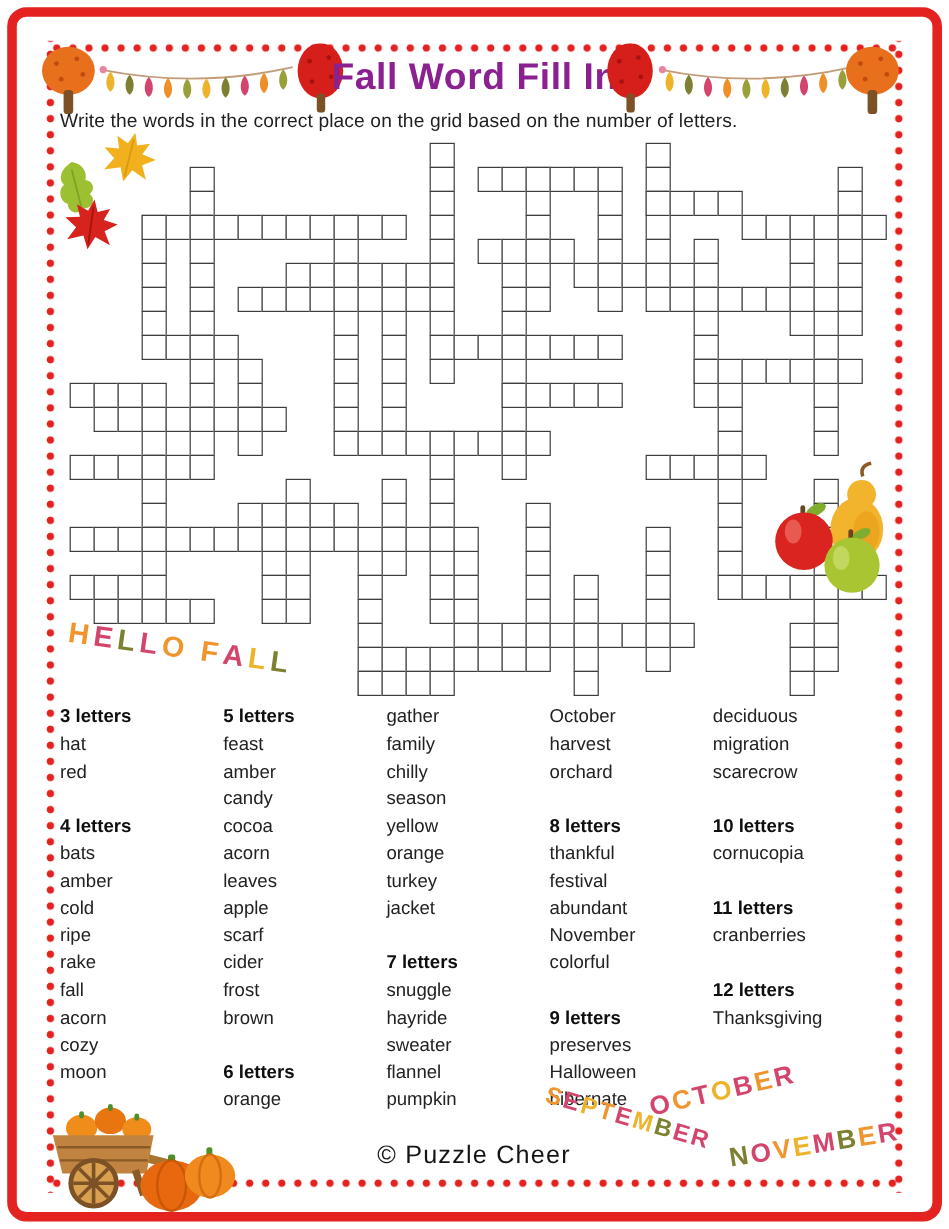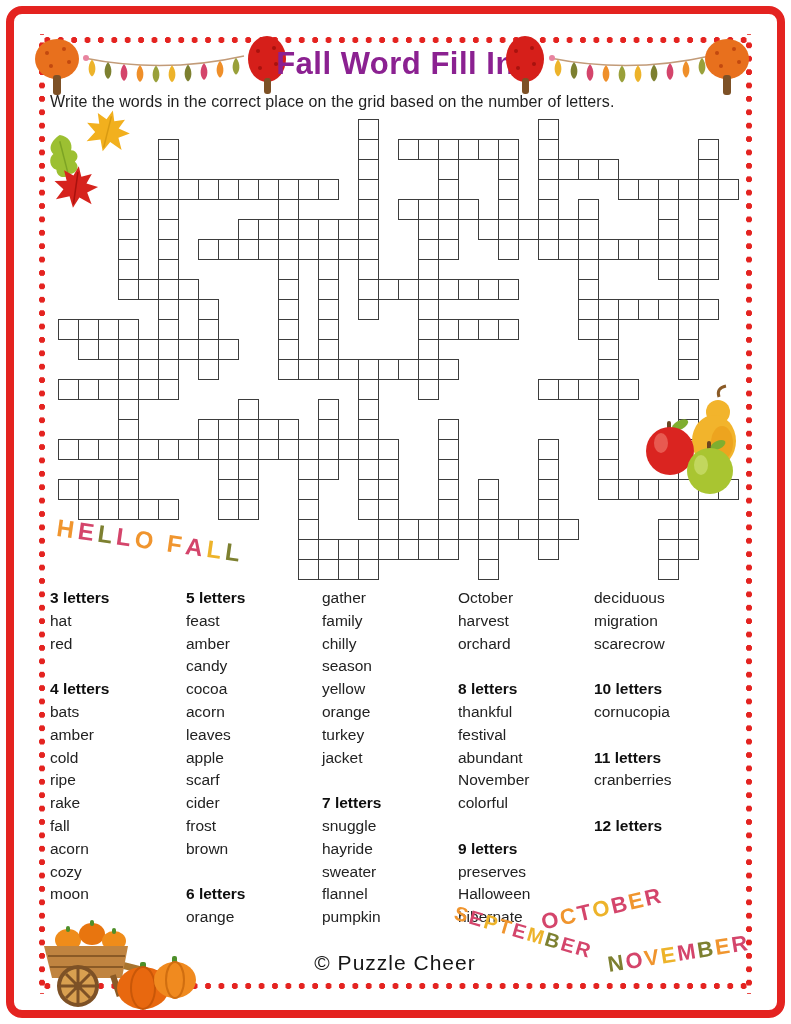--- a/index.html
+++ b/index.html
@@ -595,20 +595,21 @@
       <div class="witem">migration</div>
       <div class="witem">scarecrow</div>
       <div class="witem">&nbsp;</div>
       <div class="witem whead">10 letters</div>
       <div class="witem">cornucopia</div>
       <div class="witem">&nbsp;</div>
       <div class="witem whead">11 letters</div>
       <div class="witem">cranberries</div>
       <div class="witem">&nbsp;</div>
       <div class="witem whead">12 letters</div>
+      <div class="witem">Thanksgiving</div>
     </div>
   </div>
 
 <div class="fancy-word sep-word"><span style="color: rgb(240, 149, 46);">S</span><span style="color: rgb(212, 69, 107);">E</span><span style="color: rgb(237, 179, 42);">P</span><span style="color: rgb(240, 149, 46);">T</span><span style="color: rgb(212, 69, 107);">E</span><span style="color: rgb(237, 179, 42);">M</span><span style="color: rgb(125, 128, 48);">B</span><span style="color: rgb(212, 69, 107);">E</span><span style="color: rgb(212, 69, 107);">R</span></div>
 <div class="fancy-word oct-word"><span style="color: rgb(212, 69, 107);">O</span><span style="color: rgb(240, 149, 46);">C</span><span style="color: rgb(212, 69, 107);">T</span><span style="color: rgb(237, 179, 42);">O</span><span style="color: rgb(212, 69, 107);">B</span><span style="color: rgb(240, 149, 46);">E</span><span style="color: rgb(212, 69, 107);">R</span></div>
 <div class="fancy-word nov-word"><span style="color: rgb(125, 128, 48);">N</span><span style="color: rgb(212, 69, 107);">O</span><span style="color: rgb(240, 149, 46);">V</span><span style="color: rgb(237, 179, 42);">E</span><span style="color: rgb(212, 69, 107);">M</span><span style="color: rgb(125, 128, 48);">B</span><span style="color: rgb(240, 149, 46);">E</span><span style="color: rgb(212, 69, 107);">R</span></div>
 
 <svg class="cart" viewBox="0 0 168 96">
   <rect x="86" y="46" width="72" height="7" rx="3" fill="#a8742e" transform="rotate(14 86 46)"></rect>
   <g>

